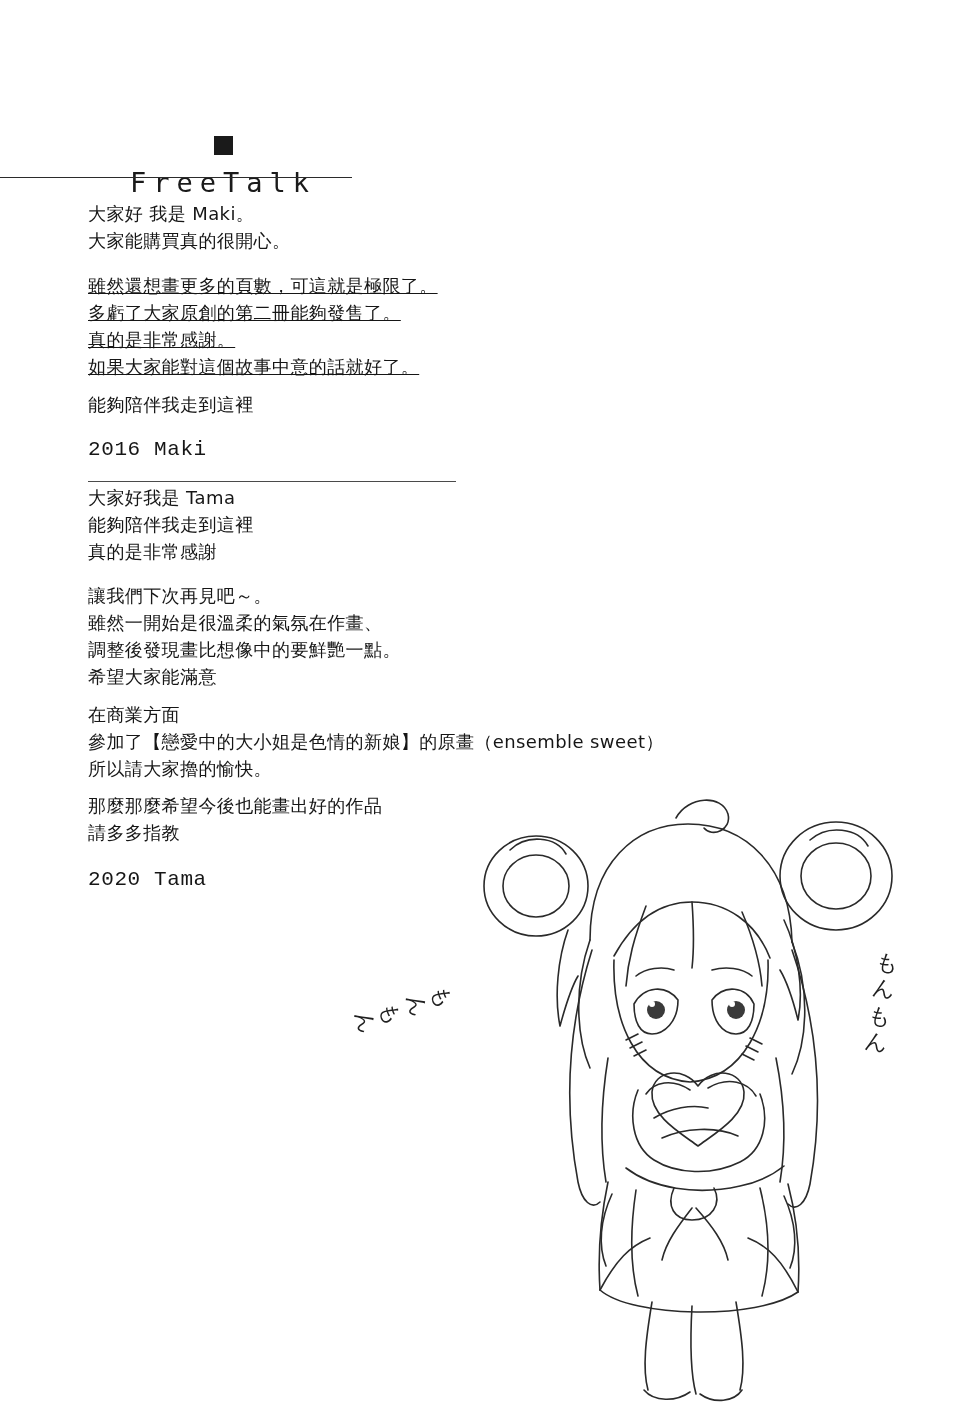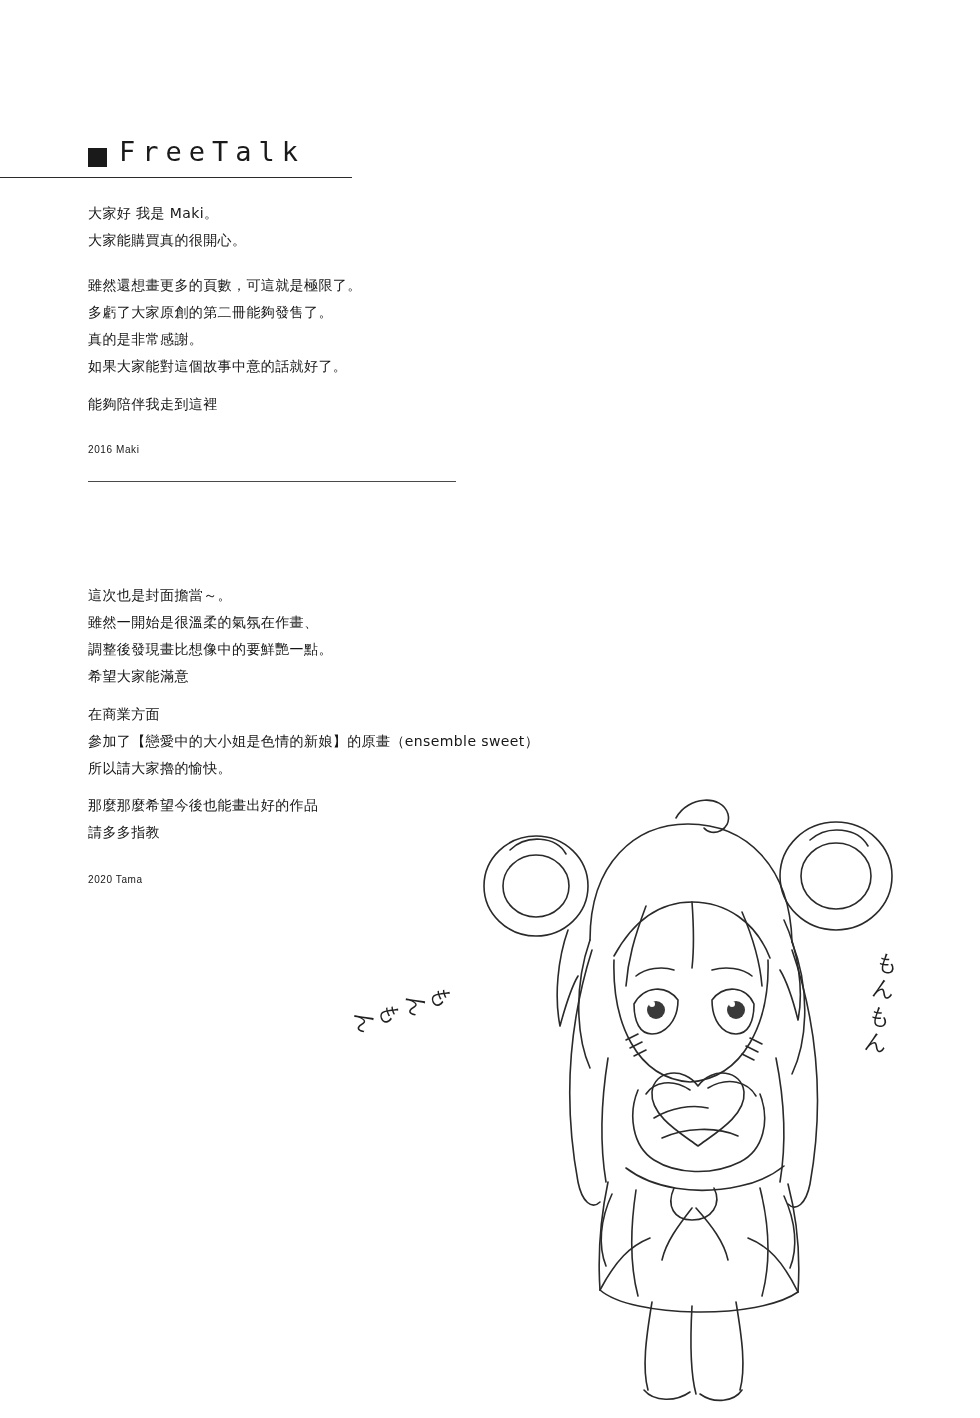--- a/index.html
+++ b/index.html
@@ -21,22 +21,23 @@
     background: #ffffff;
   }
 
   
   .header {
     position: absolute;
     left: 88px;
     top: 136px;
     width: 270px;
     display: flex;
-    align-items: flex-end;
+    align-items: center;
     gap: 12px;
+    flex-direction: column;
   }
   .header-square {
     width: 19px;
     height: 19px;
     background: #1a1a1a;
     flex: 0 0 auto;
   }
   .header-title {
     font-size: 27px;
     letter-spacing: 7px;
@@ -50,34 +51,34 @@
     top: 177px;
     width: 352px;
     height: 1px;
     background: #2b2b2b;
   }
 
   
   .text-block {
     position: absolute;
     left: 88px;
-    font-size: 14px;
+    font-size: 18px;
     line-height: 27px;
     color: #161616;
     white-space: pre-wrap;
     letter-spacing: 0.4px;
   }
   .latin {
-    font-family: Liberation Sans, sans-serif;
-    font-size: 10px;
+    font-family: Liberation Mono, monospace;
+    font-size: 21px;
     letter-spacing: 0.6px;
   }
 
   #maki-greeting { top: 200px; }
-  #maki-body     { top: 272px; }
+  #maki-body     { top: 272px; text-decoration: underline; }
   #maki-closing  { top: 391px; }
   #maki-sign     { top: 436px; }
 
   .divider {
     position: absolute;
     left: 88px;
     top: 481px;
     width: 368px;
     height: 1px;
     background: #4a4a4a;
@@ -136,21 +137,24 @@
 大家能購買真的很開心。</div>
   <div class="text-block" id="maki-body">雖然還想畫更多的頁數，可這就是極限了。
 多虧了大家原創的第二冊能夠發售了。
 真的是非常感謝。
 如果大家能對這個故事中意的話就好了。</div>
   <div class="text-block" id="maki-closing">能夠陪伴我走到這裡</div>
   <div class="text-block latin" id="maki-sign">2016 Maki</div>
 
   <div class="divider"></div>
 
-  <div class="text-block" id="tama-cover">這次也是封面擔當～。
+  <div class="text-block" id="tama-greeting">大家好我是 Tama
+能夠陪伴我走到這裡
+真的是非常感謝</div>
+  <div class="text-block" id="tama-cover">讓我們下次再見吧～。
 雖然一開始是很溫柔的氣氛在作畫、
 調整後發現畫比想像中的要鮮艷一點。
 希望大家能滿意</div>
   <div class="text-block" id="tama-closing">那麼那麼希望今後也能畫出好的作品
 請多多指教</div>
   <div class="text-block" id="tama-business">在商業方面
 參加了【戀愛中的大小姐是色情的新娘】的原畫（ensemble sweet）
 所以請大家擼的愉快。</div>
   <div class="text-block latin" id="tama-sign">2020 Tama</div>
 

